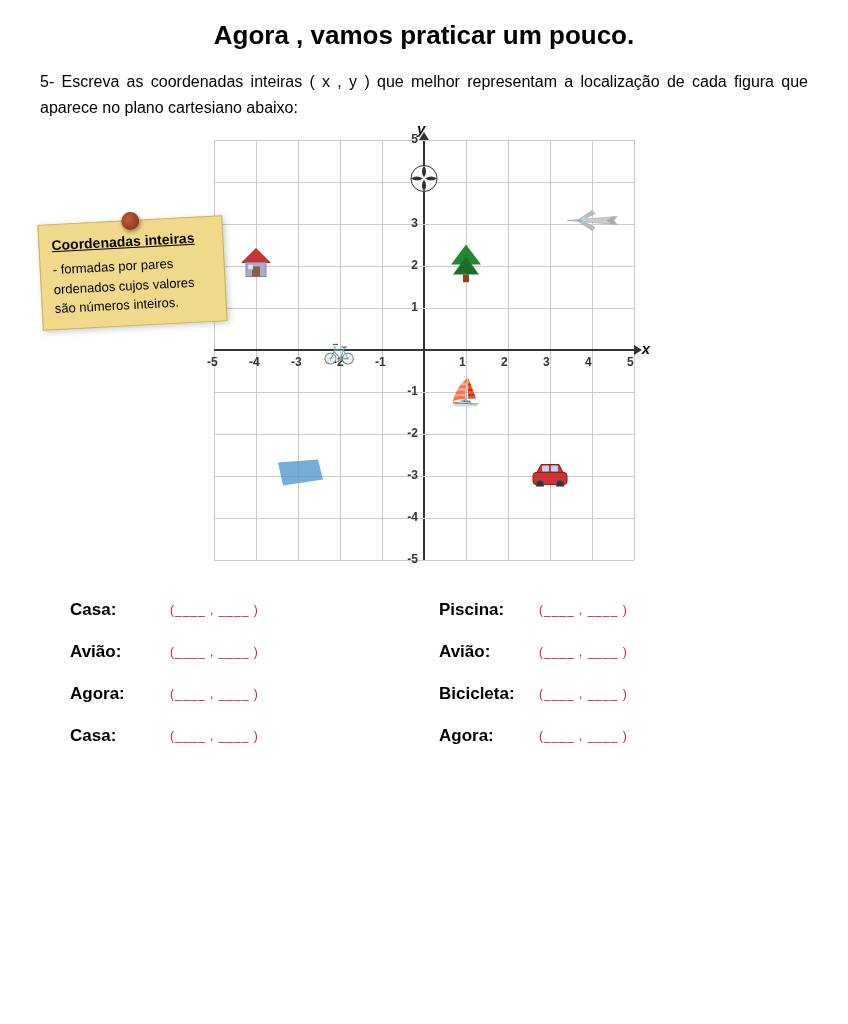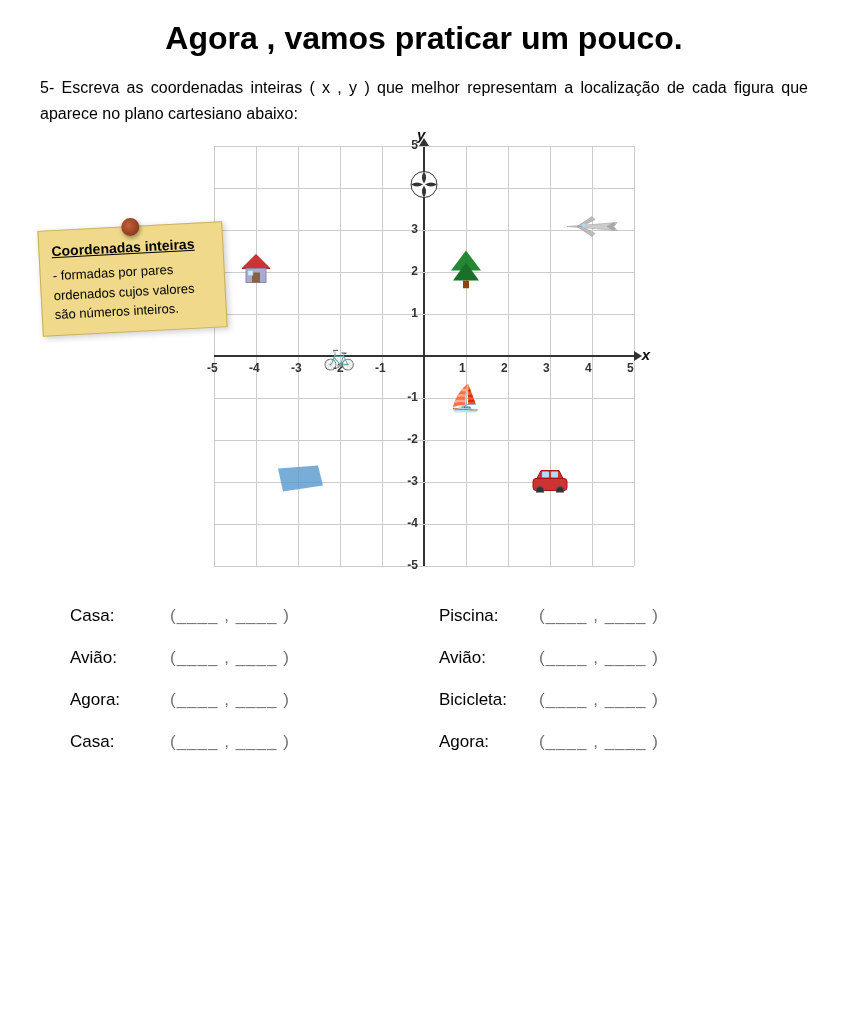--- a/index.html
+++ b/index.html
@@ -5,21 +5,21 @@
     * { box-sizing: border-box; margin: 0; padding: 0; }
     body {
       background: #fff;
       font-family: Arial, sans-serif;
       width: 848px;
       min-height: 1024px;
       padding: 20px 40px;
     }
     h1 {
       text-align: center;
-      font-size: 32px;
+      font-size: 26px;
       font-weight: bold;
       margin-bottom: 18px;
     }
     .intro-text {
       font-size: 16px;
       line-height: 1.6;
       text-align: justify;
       margin-bottom: 20px;
     }
     .chart-area {
@@ -128,26 +128,26 @@
       column-gap: 30px;
     }
     .answer-row {
       display: flex;
       align-items: center;
       gap: 10px;
       font-size: 17px;
     }
     .answer-label {
       min-width: 90px;
-      font-weight: normal;
+      font-weight: bold;
     }
     .answer-blank {
-      font-size: 17px;
+      font-size: 12px;
       letter-spacing: 1px;
-      color: #737373;
+      color: #be185d;
     }
   </style>
 </head>
 <body>
 
 <h1>Agora , vamos praticar um pouco.</h1>
 
 <p class="intro-text">5- Escreva as coordenadas inteiras ( x , y ) que melhor representam a localização de cada figura que aparece no plano cartesiano abaixo:</p>
 
 <div class="chart-area">

